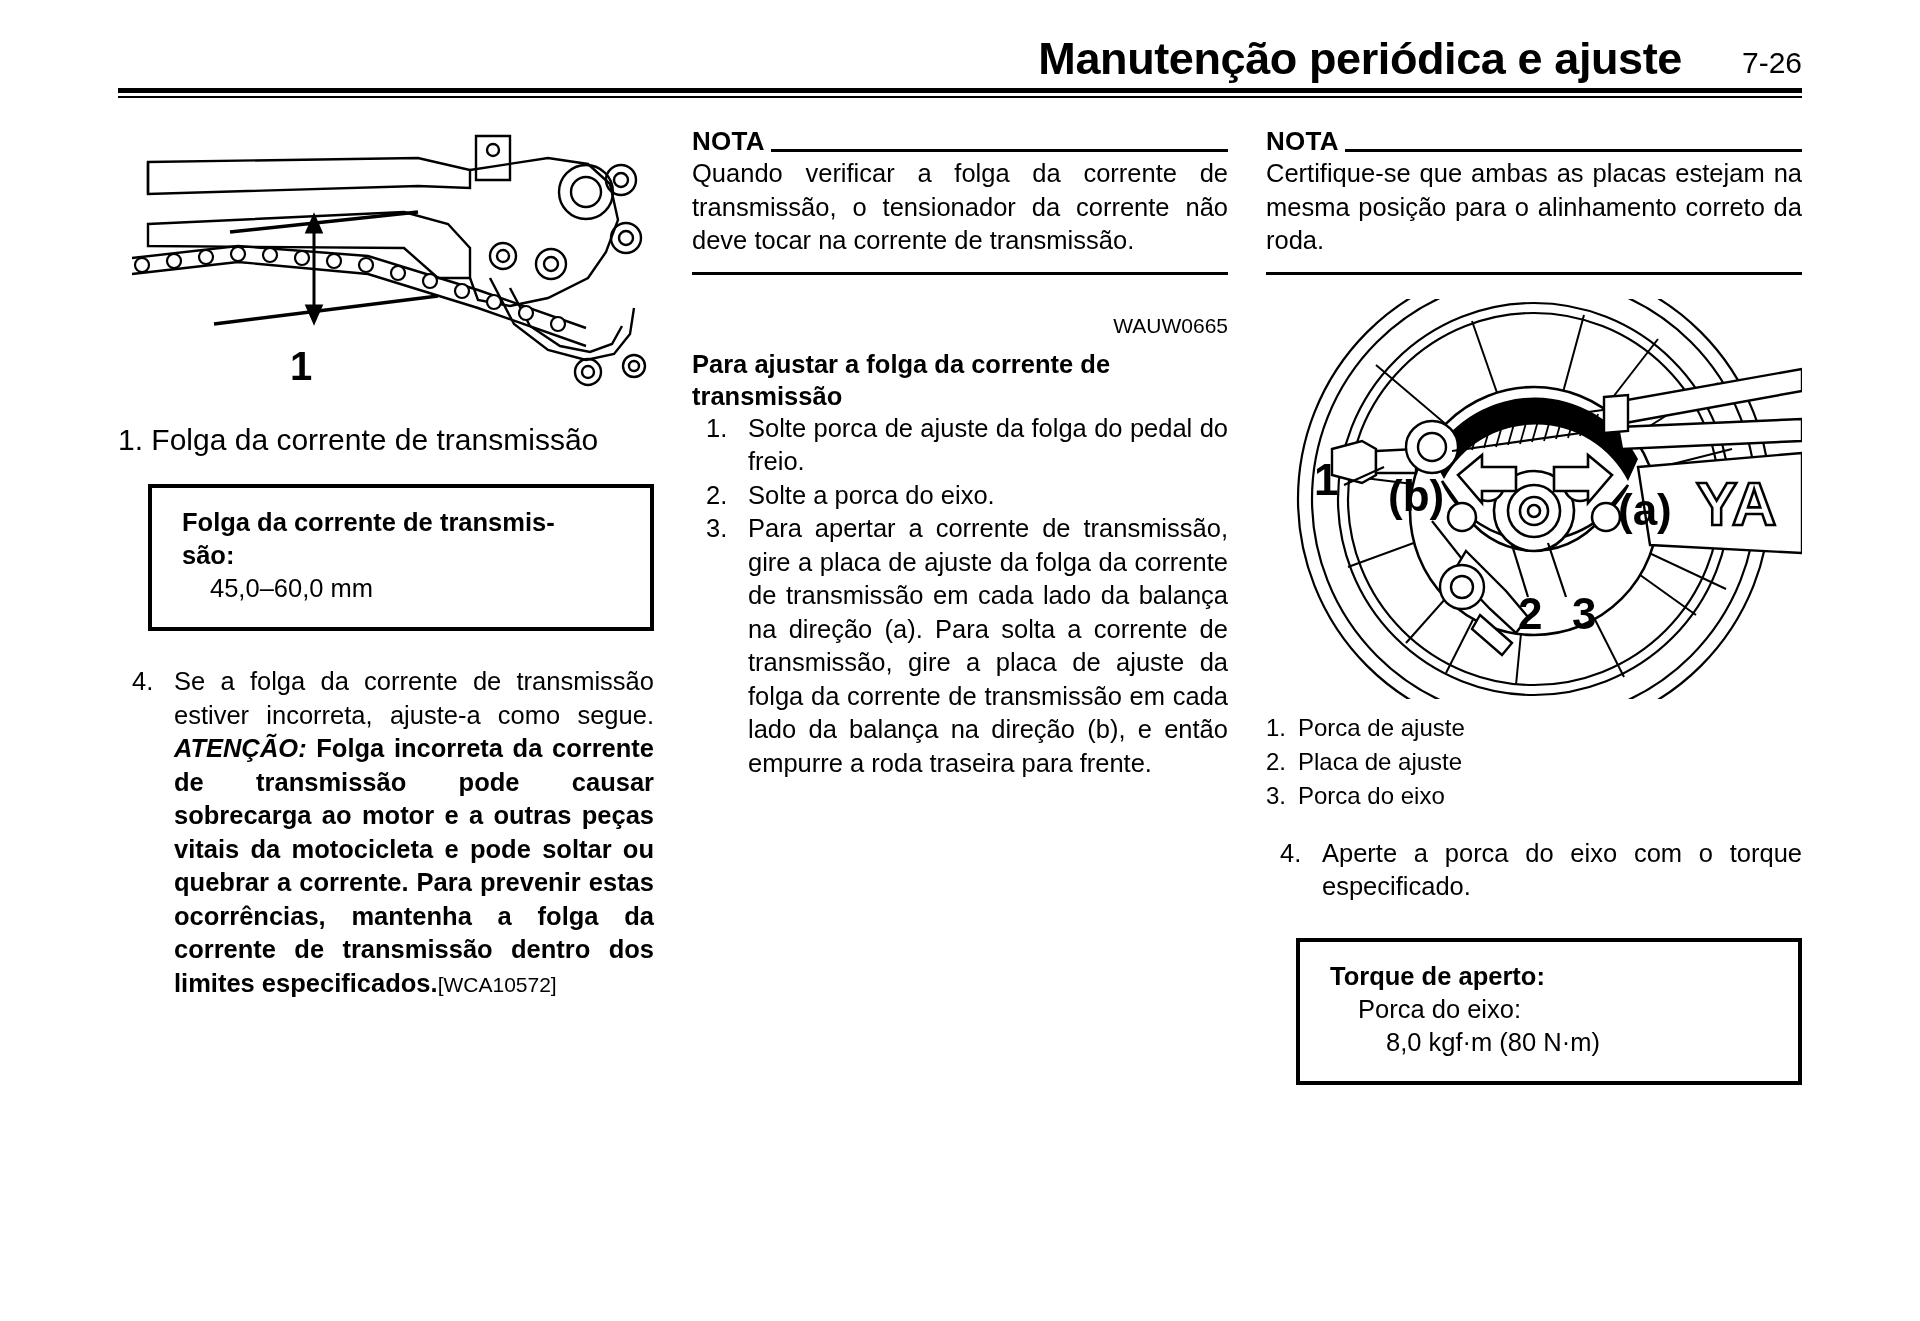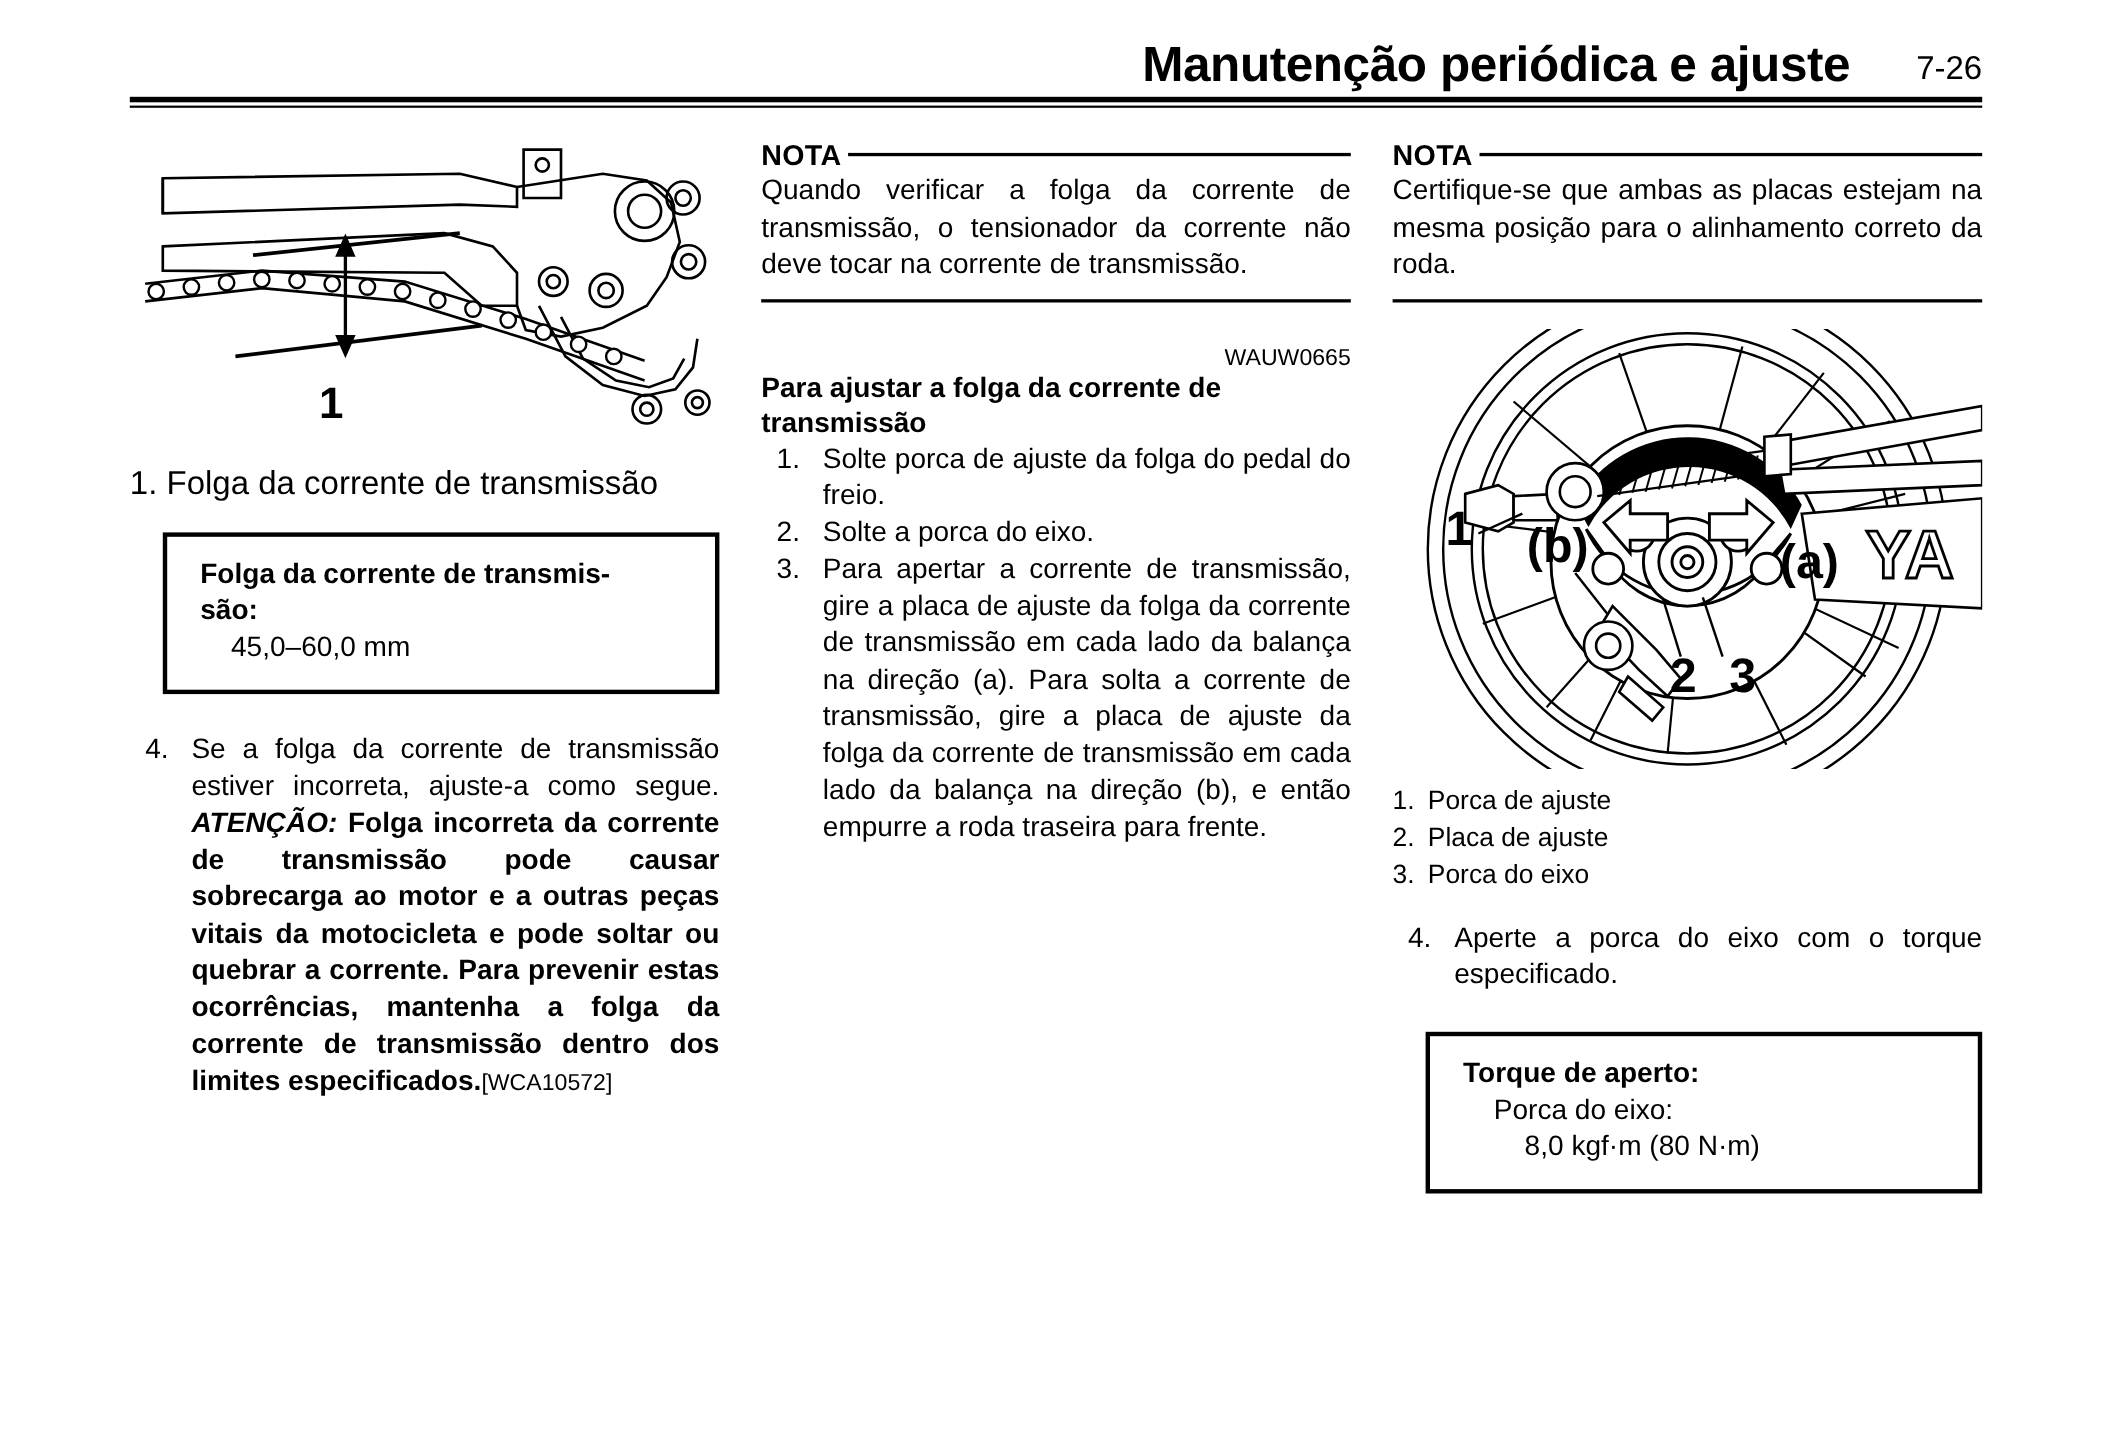--- a/index.html
+++ b/index.html
@@ -72,21 +72,21 @@
     font-size: 25.5px;
     line-height: 33.5px;
     text-align: justify;
     text-justify: inter-word;
   }
   .para { margin: 0; }
 
   
   .nota-head {
     display: flex;
-    align-items: center;
+    align-items: flex-end;
     gap: 6px;
     margin-bottom: 3px;
   }
   .nota-label {
     font-size: 26px;
     font-weight: bold;
     letter-spacing: 0.3px;
     line-height: 1;
     white-space: nowrap;
   }
@@ -100,21 +100,21 @@
     height: 3px;
     background: #000;
     margin-top: 14px;
   }
 
   
   .ref-code {
     font-size: 21px;
     text-align: right;
     line-height: 1;
-    margin-bottom: 1px;
+    margin-bottom: 12px;
   }
   .inline-ref {
     font-size: 21px;
     font-weight: normal;
   }
 
   .section-heading {
     font-size: 25.5px;
     font-weight: bold;
     line-height: 32px;

